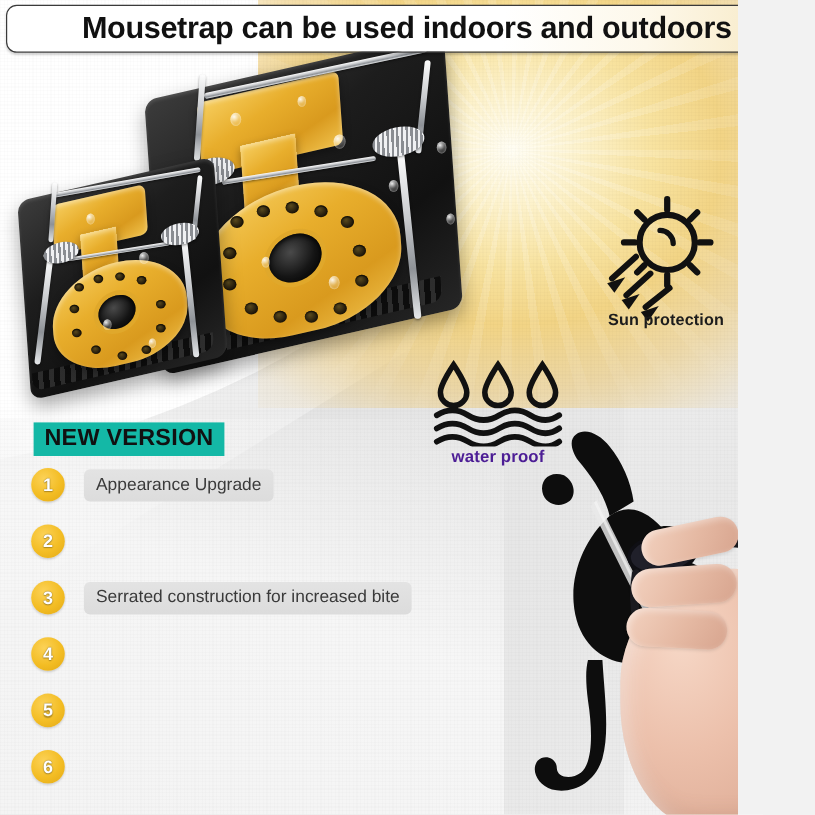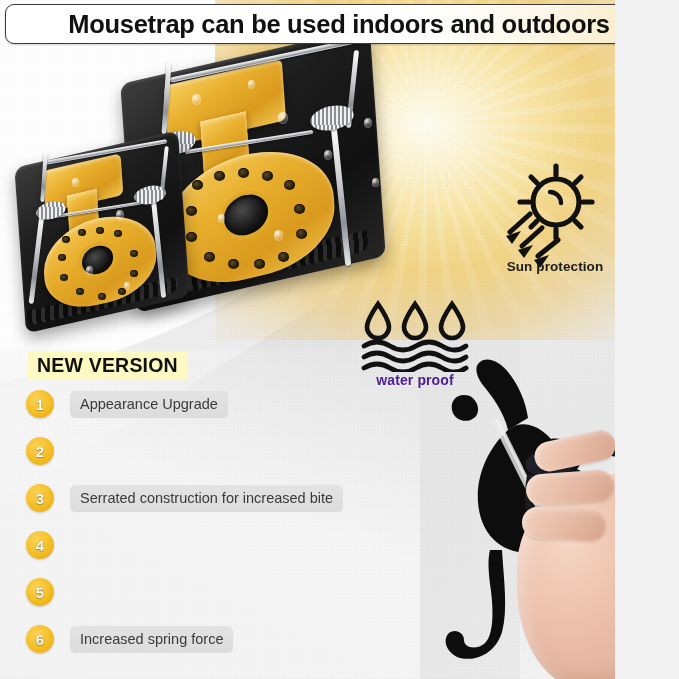--- a/index.html
+++ b/index.html
@@ -84,21 +84,21 @@
   .icon-sun svg{width:100%;height:100%;display:block;}
   .cap-sun{position:absolute;left:470px;top:259px;width:170px;text-align:center;
     font-size:13.5px;font-weight:bold;color:#1c1c1c;letter-spacing:.1px;}
   .icon-water{position:absolute;left:360px;top:300px;width:110px;height:72px;}
   .icon-water svg{width:100%;height:100%;display:block;}
   .cap-water{position:absolute;left:345px;top:372px;width:140px;text-align:center;
     font-size:14px;font-weight:bold;color:#4c1d95;letter-spacing:.1px;}
 
   
   .newver{position:absolute;left:28px;top:352px;padding:2px 9px 3px 9px;
-    background:#fef9c3;display:inline-block;}
+    background:#14b8a6;display:inline-block;}
   .newver span{font-size:19.5px;font-weight:bold;color:#111;letter-spacing:.2px;white-space:nowrap;}
 
   .flist{position:absolute;left:26px;top:388px;width:420px;}
   .frow{display:flex;align-items:center;height:32px;margin-bottom:15px;}
   .fnum{flex:0 0 auto;width:28px;height:28px;border-radius:50%;
     background:radial-gradient(circle at 38% 32%,#fcd257 0%,#f3bd24 55%,#e2a815 100%);
     display:flex;align-items:center;justify-content:center;
     font-size:15px;font-weight:bold;color:#ffffff;
     text-shadow:0 0 1px #6b5410,0 1px 1px rgba(0,0,0,.25);
     box-shadow:0 1px 2px rgba(0,0,0,.18);}
@@ -278,21 +278,20 @@
       <div class="fpill">Serrated construction for increased bite</div>
     </div>
     <div class="frow">
       <div class="fnum">4</div>
     </div>
     <div class="frow">
       <div class="fnum">5</div>
     </div>
     <div class="frow">
       <div class="fnum">6</div>
-      <div class="fpill">Increased spring force</div>
     </div>
   </div>
 
   <div class="scene">
     <svg viewBox="0 0 249 327" fill="#0d0d0d">
 
       <path d="M78 78 C58 96 46 124 48 150 C50 178 66 196 88 200
                C110 204 130 190 138 168 C146 146 142 116 128 96
                C116 78 96 64 78 78 Z"></path>
 

